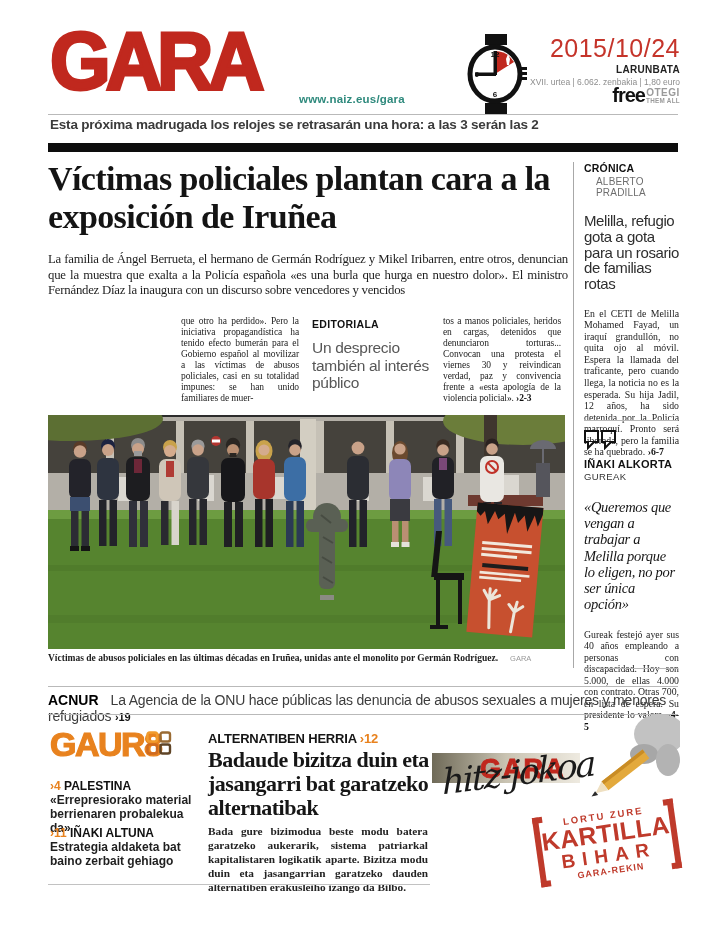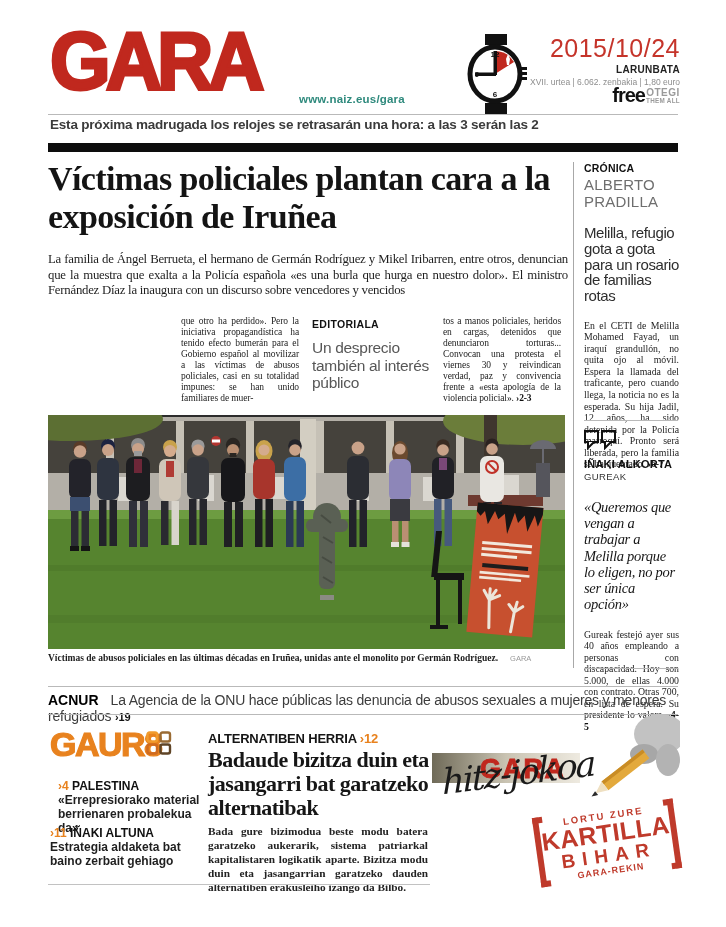--- a/index.html
+++ b/index.html
@@ -41,21 +41,21 @@
   .edtitle{margin-top:9px;font-size:15.5px;line-height:1.13;color:#575757;letter-spacing:-.3px;}
 
   
   .photo{left:48px;top:415px;width:517px;height:234px;}
   .caption{left:48px;top:653px;width:517px;font-size:9.5px;font-weight:700;color:#1c1c1c;}
   .credit{font-size:7.5px;font-weight:400;color:#999;margin-left:12px;}
 
   
   .rc{left:584px;width:95px;}
   .rclabel{font-size:10.5px;font-weight:900;color:#111;letter-spacing:.2px;}
-  .rcauthor{font-size:15px;color:#6e6e6e;letter-spacing:.2px;margin-top:2px;}
+  .rcauthor{font-size:10px;color:#6e6e6e;letter-spacing:.2px;margin-top:2px;margin-left:12px;}
   .rctitle{font-size:15px;line-height:1.05;color:#2e2e2e;letter-spacing:-.4px;}
   .rcbody{font-size:9.8px;line-height:1.18;color:#222;}
   .alkname{font-size:11px;font-weight:900;color:#111;letter-spacing:.2px;}
   .alkorg{font-size:9.5px;color:#333;margin-top:1px;letter-spacing:.4px;}
   .quote{font-size:14.5px;line-height:1.12;font-style:italic;color:#161616;letter-spacing:-.3px;}
 
   
   .acnur{left:48px;top:692px;width:630px;font-size:14px;color:#3c3c3c;font-weight:500;letter-spacing:-.2px;}
   .acnur b{font-weight:700;color:#000000;margin-right:12px;letter-spacing:0;}
   .acnur .pref{font-size:11px;}
@@ -343,21 +343,21 @@
   <div class="rule" style="left:48px;top:714px;width:630px;"></div>
 
   <div class="abs g8logo">GAUR8</div>
   <svg class="abs" style="left:146px;top:731px;" width="26" height="24" viewBox="0 0 26 24">
     <rect x="1.5" y="1.5" width="9.5" height="9" rx="2" fill="none" stroke="#f19b2c" stroke-width="2.4"></rect>
     <rect x="14.5" y="1.5" width="9.5" height="9" rx="2" fill="none" stroke="#9a6b33" stroke-width="2.4"></rect>
     <rect x="1.5" y="13.5" width="9.5" height="9" rx="2" fill="none" stroke="#cf6a1f" stroke-width="2.4"></rect>
     <rect x="14.5" y="13.5" width="9.5" height="9" rx="2" fill="none" stroke="#5f4426" stroke-width="2.4"></rect>
   </svg>
 
-  <div class="abs g8item" style="left:58px;top:779px;">
+  <div class="abs g8item" style="left:50px;top:779px;">
     <span class="g8ref">›4</span>
     <span class="g8head">PALESTINA</span>
     <div>«Errepresiorako material berrienaren probalekua da»</div>
   </div>
   <div class="abs g8item" style="left:50px;top:826px;">
     <span class="g8ref">›11</span>
     <span class="g8head">IÑAKI ALTUNA</span>
     <div>Estrategia aldaketa bat baino zerbait gehiago</div>
   </div>
 

